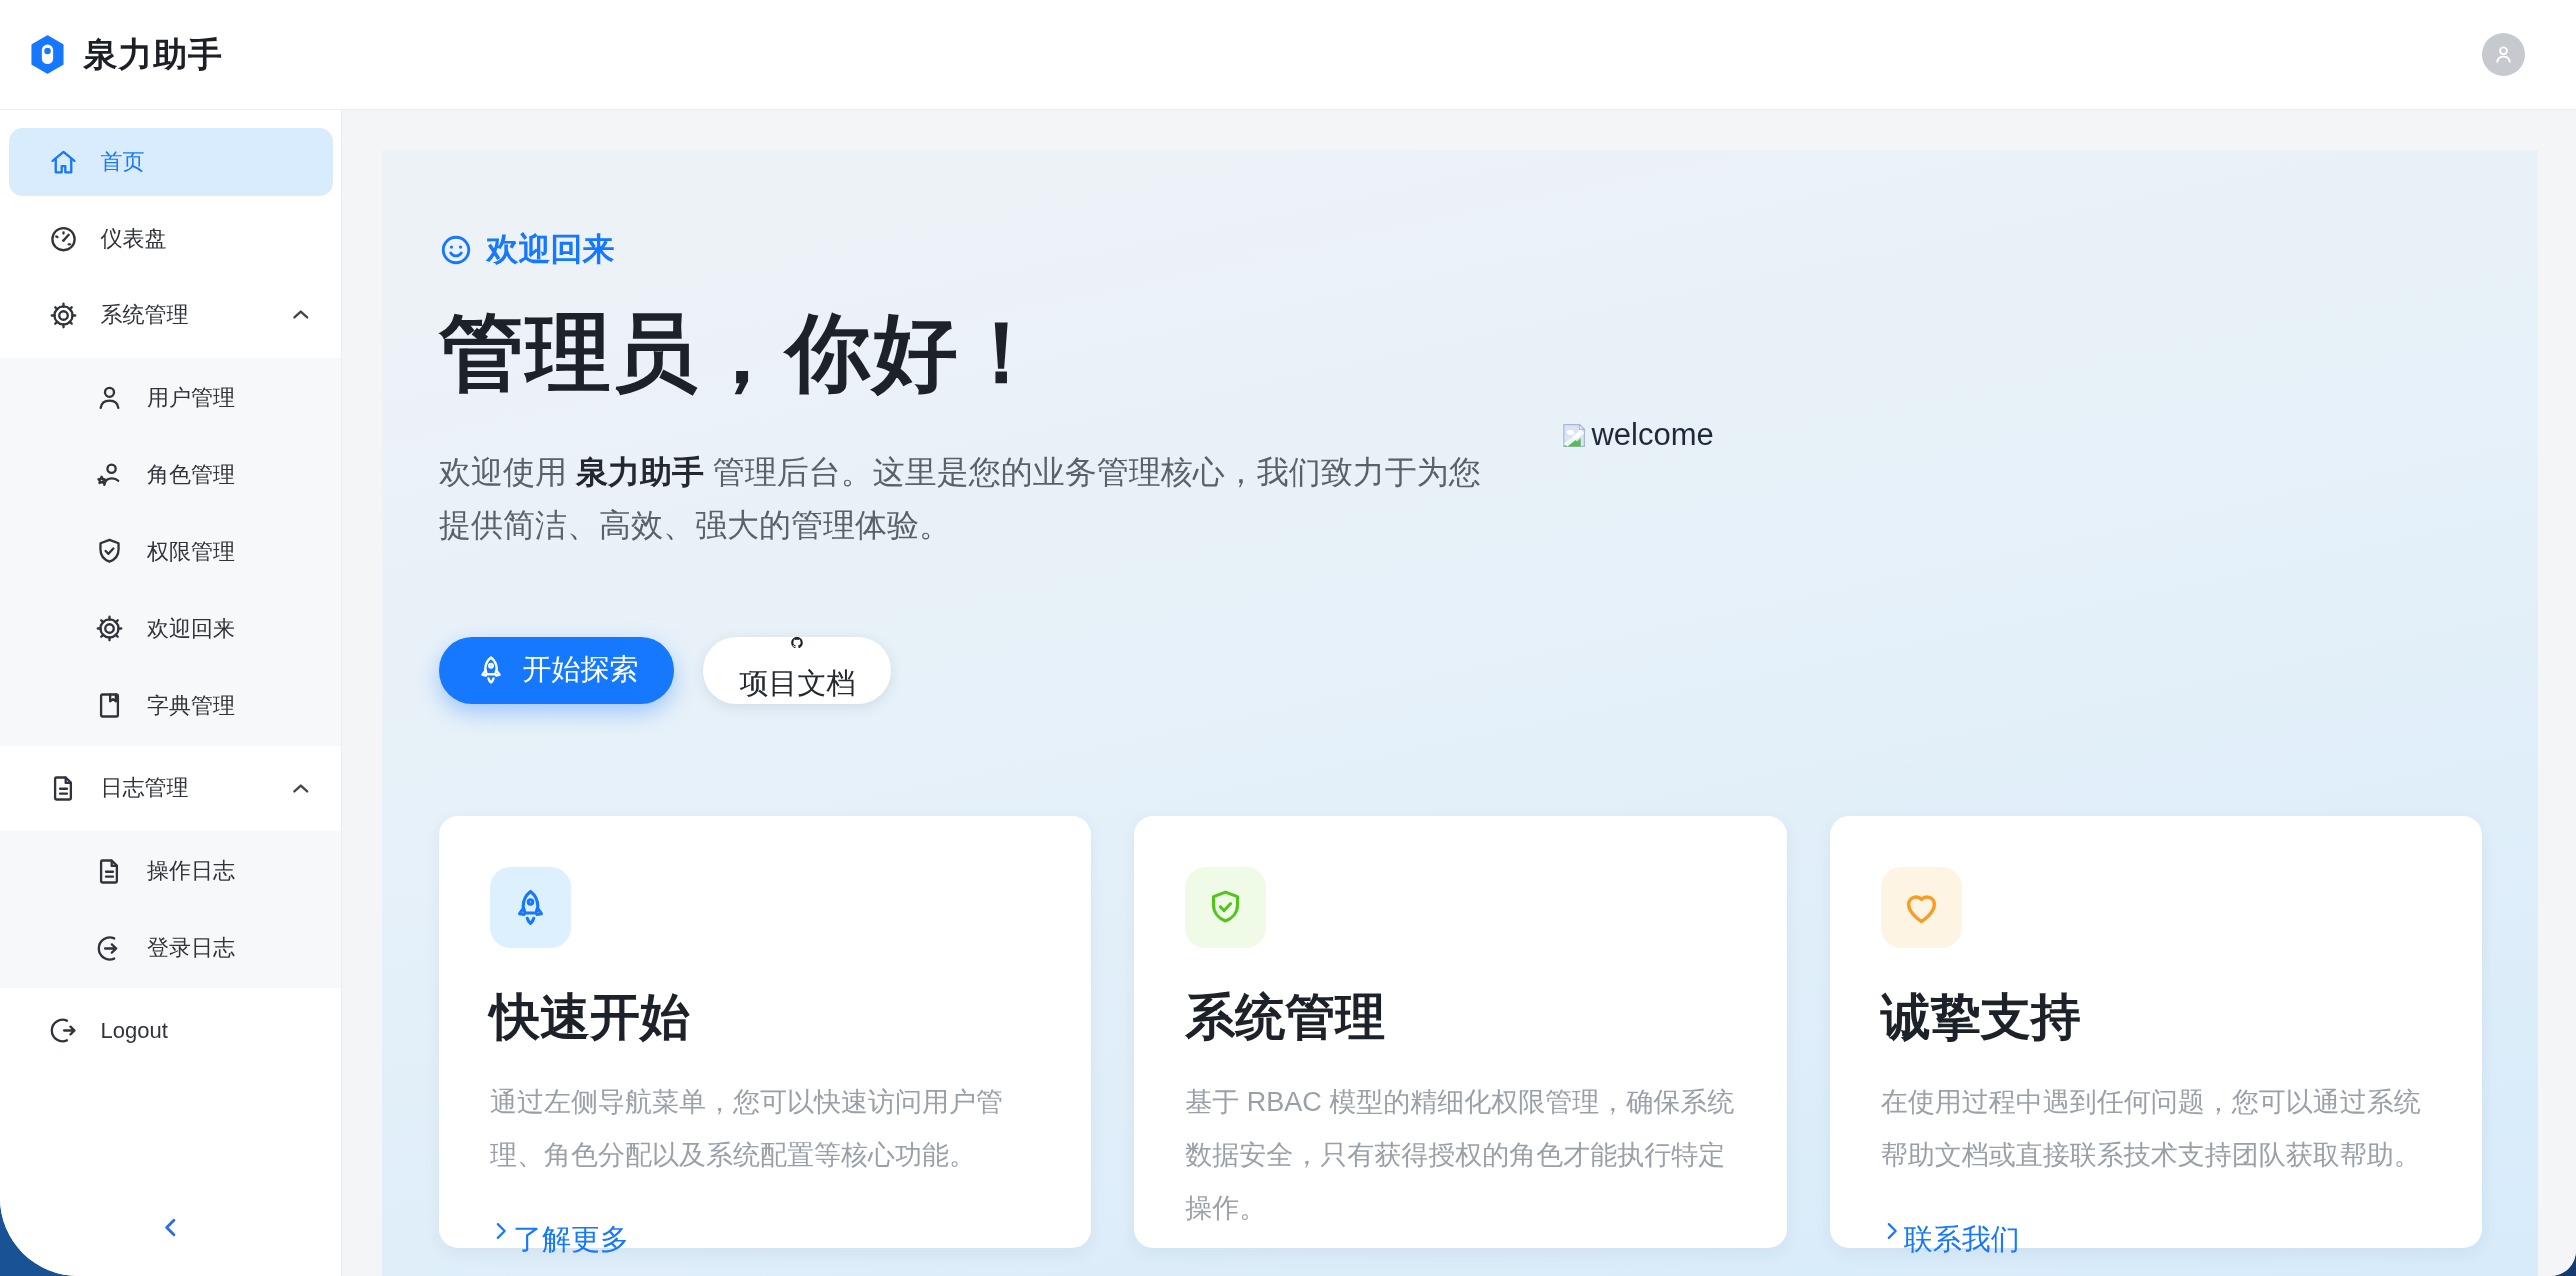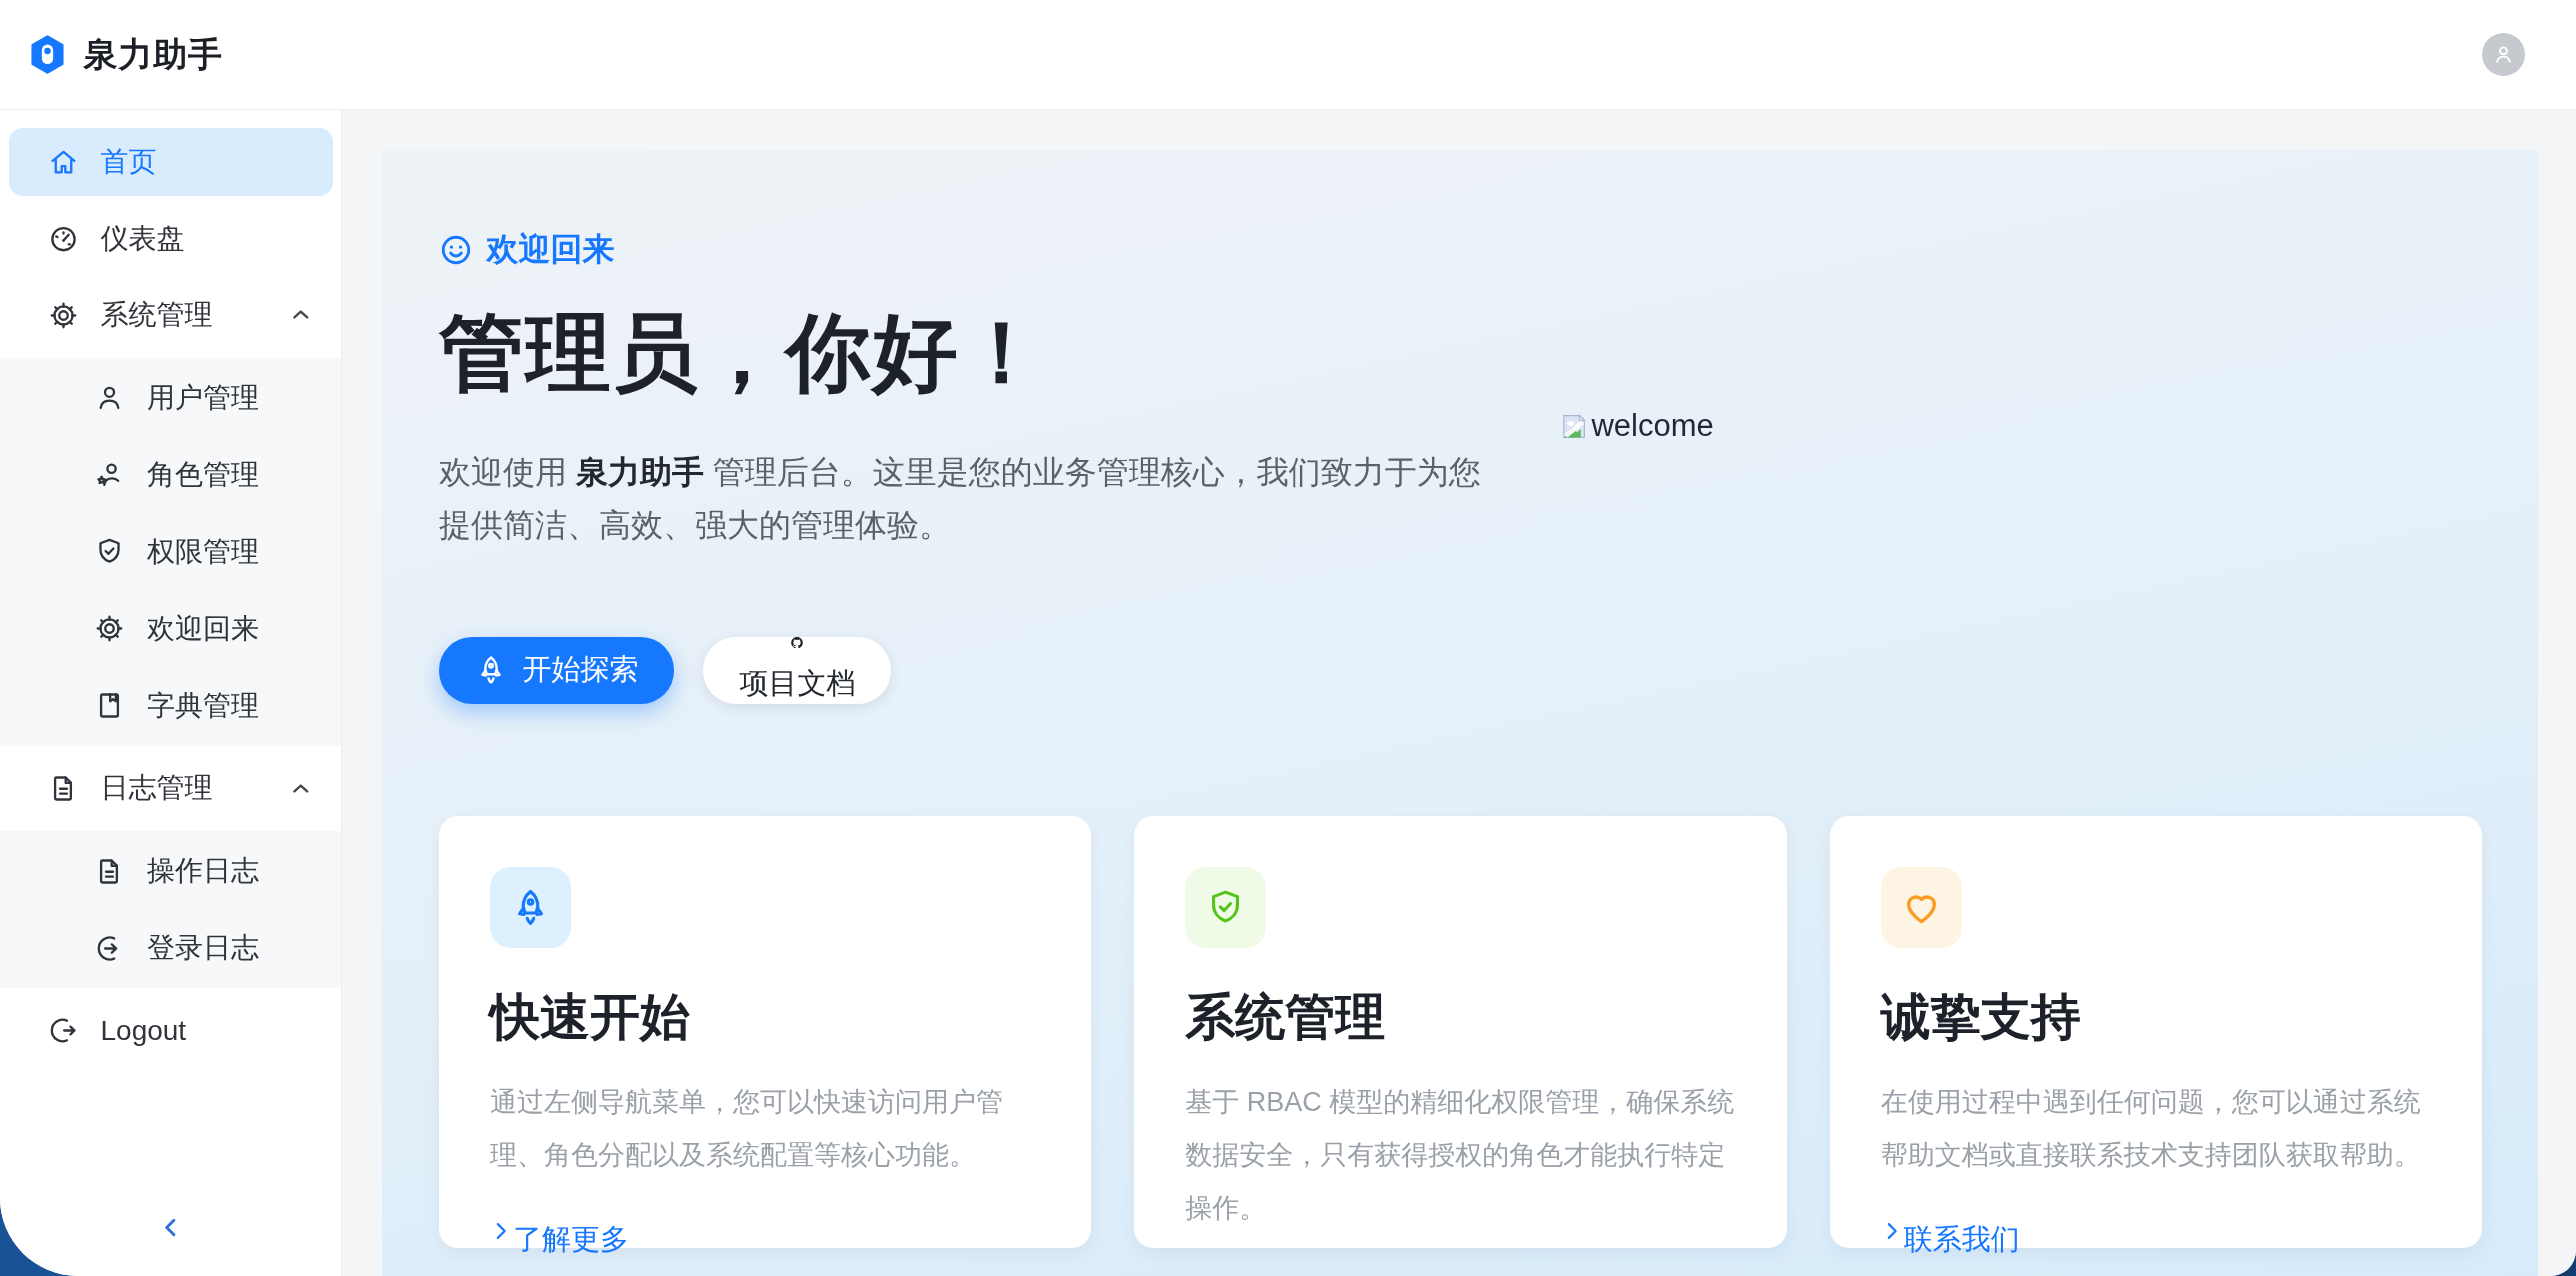--- a/index.html
+++ b/index.html
@@ -17,21 +17,21 @@
   .logo-icon{width:41px;height:41px;flex:0 0 41px;}
   .app-title{margin-left:15.4px;font-size:34px;font-weight:700;color:#1c2026;letter-spacing:0.9px;}
   .avatar{margin-left:auto;width:43px;height:43px;border-radius:50%;background:#c6c9cd;
     display:flex;align-items:center;justify-content:center;cursor:pointer;}
   
   .body-row{flex:1;display:flex;min-height:0;}
   
   .sidebar{width:342px;flex:0 0 342px;background:#fff;border-right:0.9px solid #ededed;
     box-sizing:border-box;padding-top:18px;position:relative;}
   .menu-item{height:68px;margin:0 8.5px 8.5px 8.5px;border-radius:13.6px;display:flex;align-items:center;
-    padding:0 19px 0 39px;font-size:28px;color:#30343a;cursor:pointer;box-sizing:border-box;}
+    padding:0 19px 0 39px;font-size:22px;color:#30343a;cursor:pointer;box-sizing:border-box;}
   .menu-item .mi{width:31px;height:31px;flex:0 0 31px;margin-right:22px;}
   .menu-item.active{background:#d9ecfd;color:#1677ff;}
   .group-arrow{margin-left:auto;width:25.6px;height:25.6px;color:#43474d;}
   .submenu{background:#f7f8f9;margin:0 0 8.5px 0;padding:1.7px 0;}
   .submenu .menu-item{height:77px;margin:0;border-radius:0;padding-left:94px;}
   .collapse-btn{position:absolute;bottom:25.6px;left:50%;transform:translateX(-50%);
     background:none;border:none;padding:5.1px;cursor:pointer;color:#2f6fdd;}
   
   .main{flex:1;min-width:0;background:#f4f5f6;padding:40px 38px 0 40px;box-sizing:border-box;display:flex;}
   .hero{flex:1;position:relative;overflow:hidden;
@@ -41,21 +41,21 @@
   .welcome-row svg{width:34px;height:34px;}
   .page-title{margin:32px 0 0 0;font-size:85px;line-height:1.15;font-weight:700;color:#1d2129;letter-spacing:1.7px;}
   .desc{margin:44px 0 0 0;max-width:1066px;font-size:32px;line-height:53px;color:#5b6169;}
   .desc b{color:#23272e;font-weight:700;}
   .btn-row{margin-top:85px;display:flex;gap:29px;}
   .btn{height:67px;border-radius:33px;display:inline-flex;align-items:center;gap:15.4px;
     font-size:29px;padding:0 36px;border:none;cursor:pointer;font-family:inherit;}
   .btn svg{width:32px;height:32px;}
   .btn-primary{background:#1677ff;color:#fff;box-shadow:0 8.5px 22px rgba(22,119,255,.35);}
   .btn-secondary{background:#fff;color:#24292f;box-shadow:0 3.4px 13.6px rgba(20,40,80,.10);flex-direction:column;}
-  .broken-img{position:absolute;left:1177px;top:258px;display:flex;align-items:center;gap:3.4px;
+  .broken-img{position:absolute;left:1177px;top:267px;display:flex;align-items:center;gap:3.4px;
     font-size:31px;color:#1f2937;}
   .broken-img svg{width:29px;height:29px;}
   
   .cards{display:flex;gap:43px;margin-top:112px;}
   .card{flex:1;min-width:0;height:432px;box-sizing:border-box;background:#fff;border-radius:19px;
     padding:51px 48px 43px 51px;box-shadow:0 5.1px 17px rgba(31,56,88,.06);}
   .card-icon{width:81px;height:81px;border-radius:20.5px;display:flex;align-items:center;justify-content:center;}
   .card-icon svg{width:41px;height:41px;}
   .ci-blue{background:#dcf0fe;color:#1677ff;}
   .ci-green{background:#f0fbe7;color:#52c41a;}

